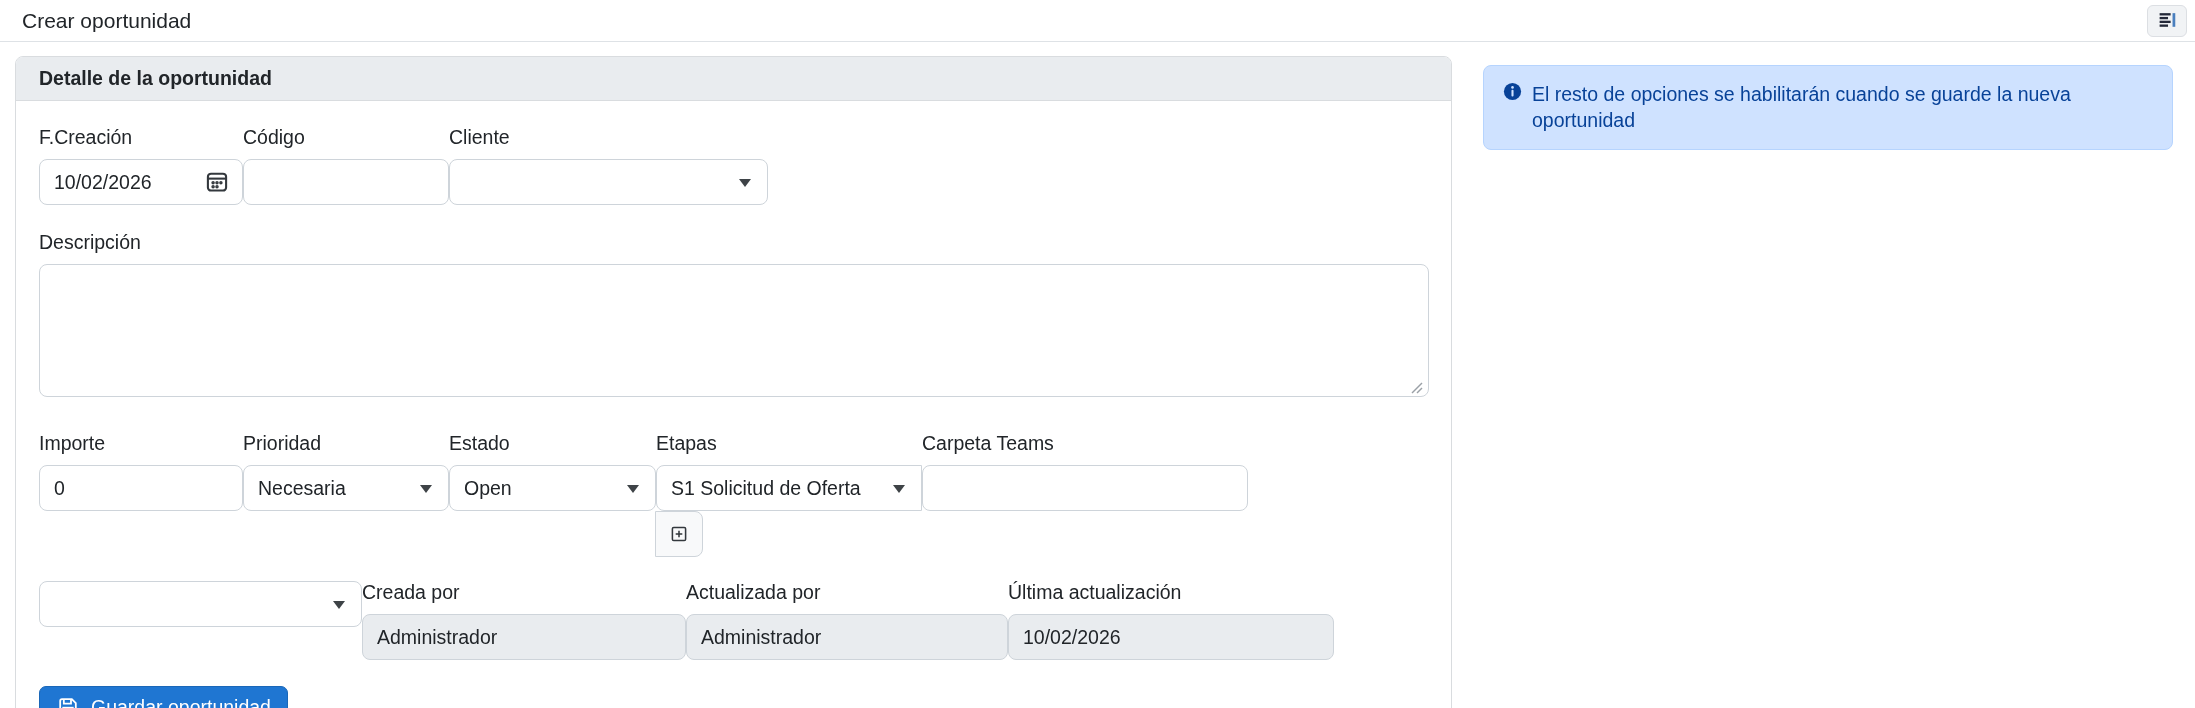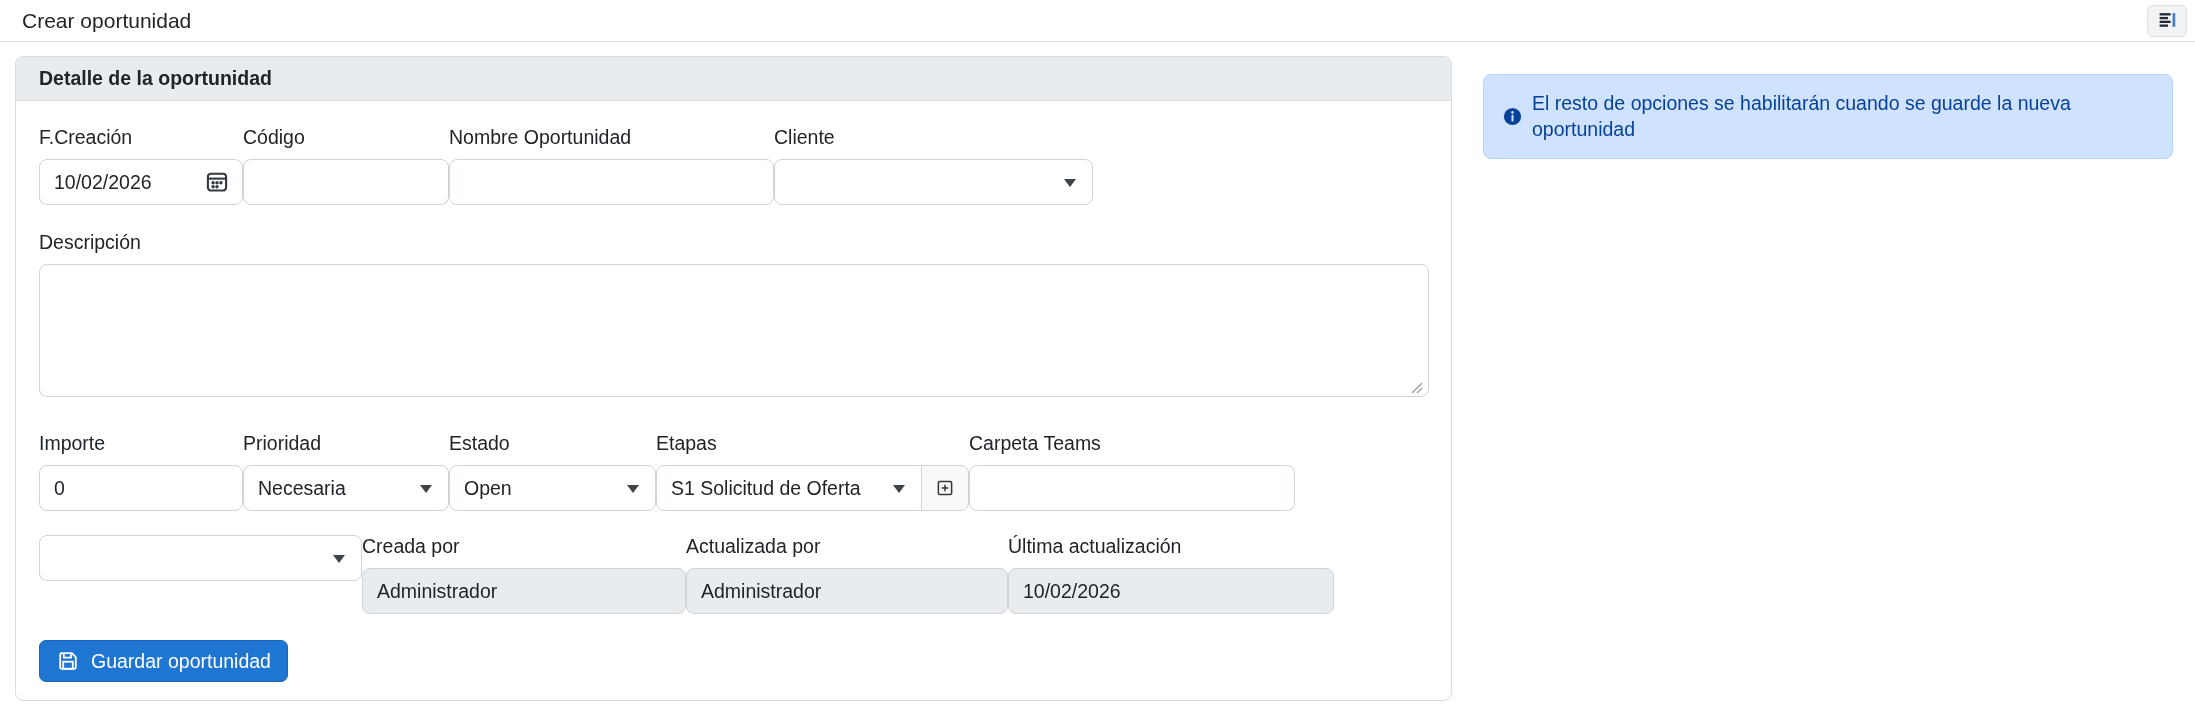--- a/index.html
+++ b/index.html
@@ -23,21 +23,21 @@
   .content { display:flex; align-items:flex-start; padding:14px 20px 0 15px; }
 
   .card { width:1437px; border:1px solid #d9dcdf; border-radius:8px; background:#fff; }
   .card-header { background:#e9ecef; border-bottom:1px solid #d9dcdf;
                  border-radius:7px 7px 0 0; height:44px; display:flex; align-items:center;
                  padding:0 23px; font-weight:700; font-size:19.5px; }
   .card-body { padding:25px 24px 18px 23px; }
 
   .alert { margin-left:31px; width:690px; background:#cfe2ff; border:1px solid #b6d4fe;
            color:#084298; border-radius:8px; padding:15px 18px; display:flex;
-           align-items:center; gap:9px; margin-top:18px; line-height:1.35; }
+           align-items:flex-start; gap:9px; margin-top:9px; line-height:1.35; }
   .alert svg { flex:0 0 auto; }
 
   
   .frow { display:flex; }
   .mt-desc { margin-top:26px; }
   .mt-row  { margin-top:30px; }
   .mt-row3 { margin-top:24px; }
 
   .field label { display:block; font-size:19.5px; margin-bottom:10px; color:#212529; }
 
@@ -53,21 +53,21 @@
   .select { padding:0 42px 0 14px; cursor:pointer; }
   .select .val { font-size:19.5px; white-space:nowrap; overflow:hidden; }
   .caret { position:absolute; right:16px; top:50%; margin-top:-3px; width:0; height:0;
            border-left:6.5px solid transparent; border-right:6.5px solid transparent;
            border-top:8px solid #3e4347; }
 
   .w204{width:204px} .w206{width:206px} .w207{width:207px} .w319{width:319px}
   .w322{width:322px} .w323{width:323px} .w324{width:324px} .w325{width:325px}
   .w326{width:326px} .w266{width:266px}
 
-  .igroup { display:flex; }
+  .igroup { display:flex;flex-direction:column; }
   .igroup .select { border-radius:8px 0 0 8px; }
   .add-btn { width:48px; height:46px; margin-left:-1px; border:1px solid #ced4da;
              border-radius:0 8px 8px 0; background:#f8f9fa; display:flex;
              align-items:center; justify-content:center; cursor:pointer; padding:0; }
 
   .ta-wrap { position:relative; margin-top:8px; }
   .ta-wrap textarea { width:1390px; height:133px; border:1px solid #ced4da; border-radius:8px;
                       resize:none; background:#fff; font:inherit; padding:10px 14px; outline:none; }
   .grip { position:absolute; right:4px; bottom:8px; pointer-events:none; }
 
@@ -117,26 +117,20 @@
           </div>
         </div>
 
         <div class="field w206">
           <label>Código</label>
           <div class="ctrl w206">
             <input type="text" value="" style="">
           </div>
         </div>
 
-        <div class="field w325">
-          <label>Nombre Oportunidad</label>
-          <div class="ctrl w325">
-            <input type="text" value="" style="">
-          </div>
-        </div>
 
         <div class="field w319">
           <label>Cliente</label>
           <div class="ctrl select w319">
             <span class="val"></span>
             <span class="caret"></span>
           </div>
         </div>
 
       </div>

